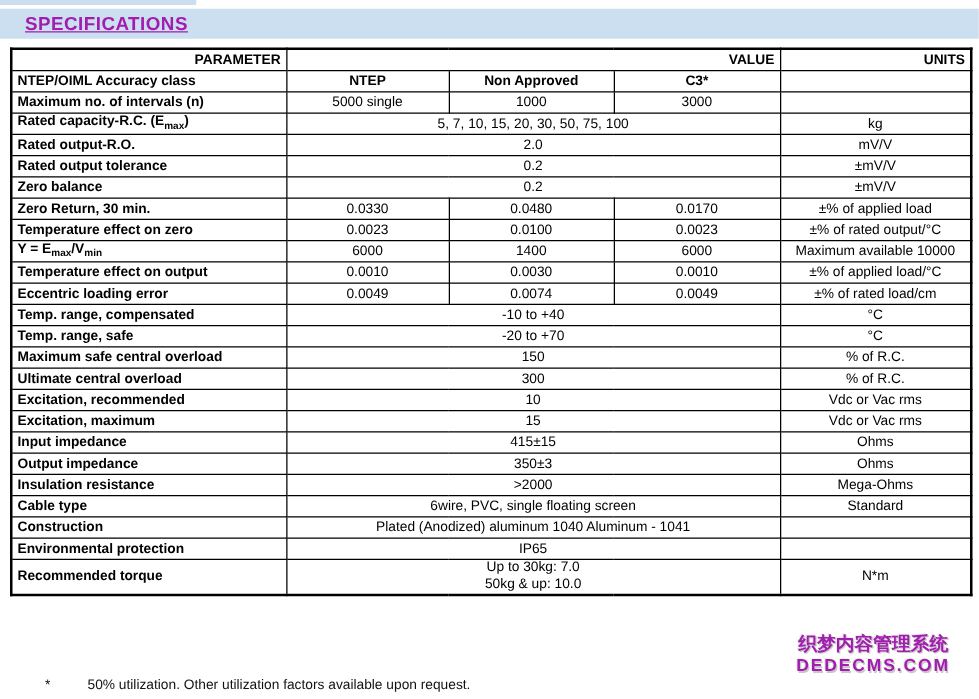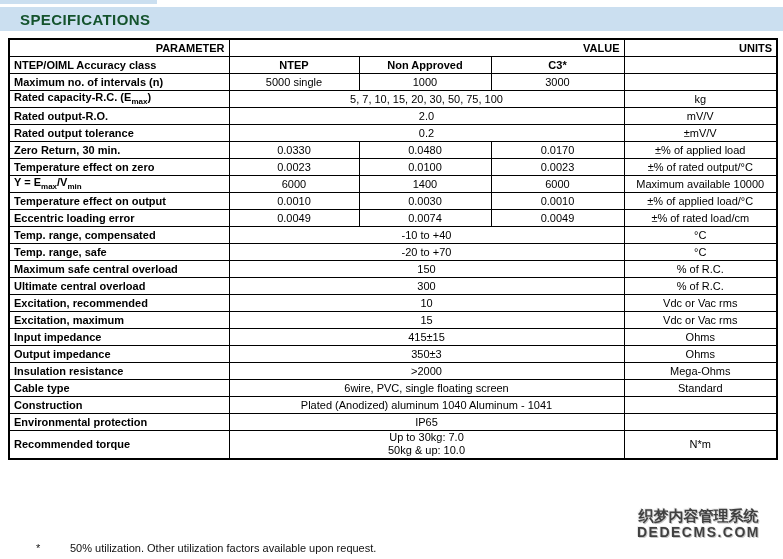--- a/index.html
+++ b/index.html
@@ -7,21 +7,21 @@
   .page {
     position:relative; width:783px; height:559px; background:#ffffff;
     font-family:"Liberation Sans", sans-serif; color:#000;
   }
   .topstrip { position:absolute; left:0; top:0; width:157px; height:4px; }
   .titlebar {
     position:absolute; left:0; top:7px; width:783px; height:24px;
     display:flex; align-items:center;
   }
   .titlebar .title {
-    font-weight:bold; font-size:15px; letter-spacing:0.4px; padding-left:20px; color:#14532d;
+    font-weight:bold; font-size:15px; letter-spacing:0.4px; padding-left:20px; color:#a21caf;text-decoration:underline;
   }
   table.spec {
     position:absolute; left:8px; top:38px; width:768px;
     border-collapse:collapse; table-layout:fixed;
     border:2px solid #000;
   }
   table.spec td, table.spec th {
     border:1px solid #000; font-size:11px; height:17px;
     padding:0 4px; white-space:nowrap; overflow:hidden; vertical-align:middle;
   }
@@ -30,21 +30,21 @@
   td.val, td.units { text-align:center; font-weight:normal; }
   td.val.bold { font-weight:bold; }
   td.multiline { white-space:normal; line-height:1.25; }
   sub { font-size:8px; font-weight:bold; }
   .footnote {
     position:absolute; left:36px; top:542px; font-size:11px; display:flex; color:#111;
   }
   .footnote .star { width:34px; }
   .watermark {
     position:absolute; right:2px; top:507px; width:165px; text-align:center;
-    font-weight:bold; color:#404040; line-height:1.15;
+    font-weight:bold; color:#a21caf; line-height:1.15;
     text-shadow:1px 1px 0 #c8c8c8, -1px -1px 0 #efefef;
   }
   .watermark .wm1 { font-size:15px; }
   .watermark .wm2 { font-size:14px; letter-spacing:1.5px; }
 </style>
 </head>
 <body>
 
 <div class="page">
 
@@ -93,20 +93,25 @@
           <td class="param">Rated output-R.O.</td>
           <td colspan="3" class="val">2.0</td>
           <td class="units">mV/V</td>
         </tr>
         <tr>
           <td class="param">Rated output tolerance</td>
           <td colspan="3" class="val">0.2</td>
           <td class="units">±mV/V</td>
         </tr>
         <tr>
+          <td class="param">Zero balance</td>
+          <td colspan="3" class="val">0.2</td>
+          <td class="units">±mV/V</td>
+        </tr>
+        <tr>
           <td class="param">Zero Return, 30 min.</td>
           <td class="val">0.0330</td>
           <td class="val">0.0480</td>
           <td class="val">0.0170</td>
           <td class="units">±% of applied load</td>
         </tr>
         <tr>
           <td class="param">Temperature effect on zero</td>
           <td class="val">0.0023</td>
           <td class="val">0.0100</td>

